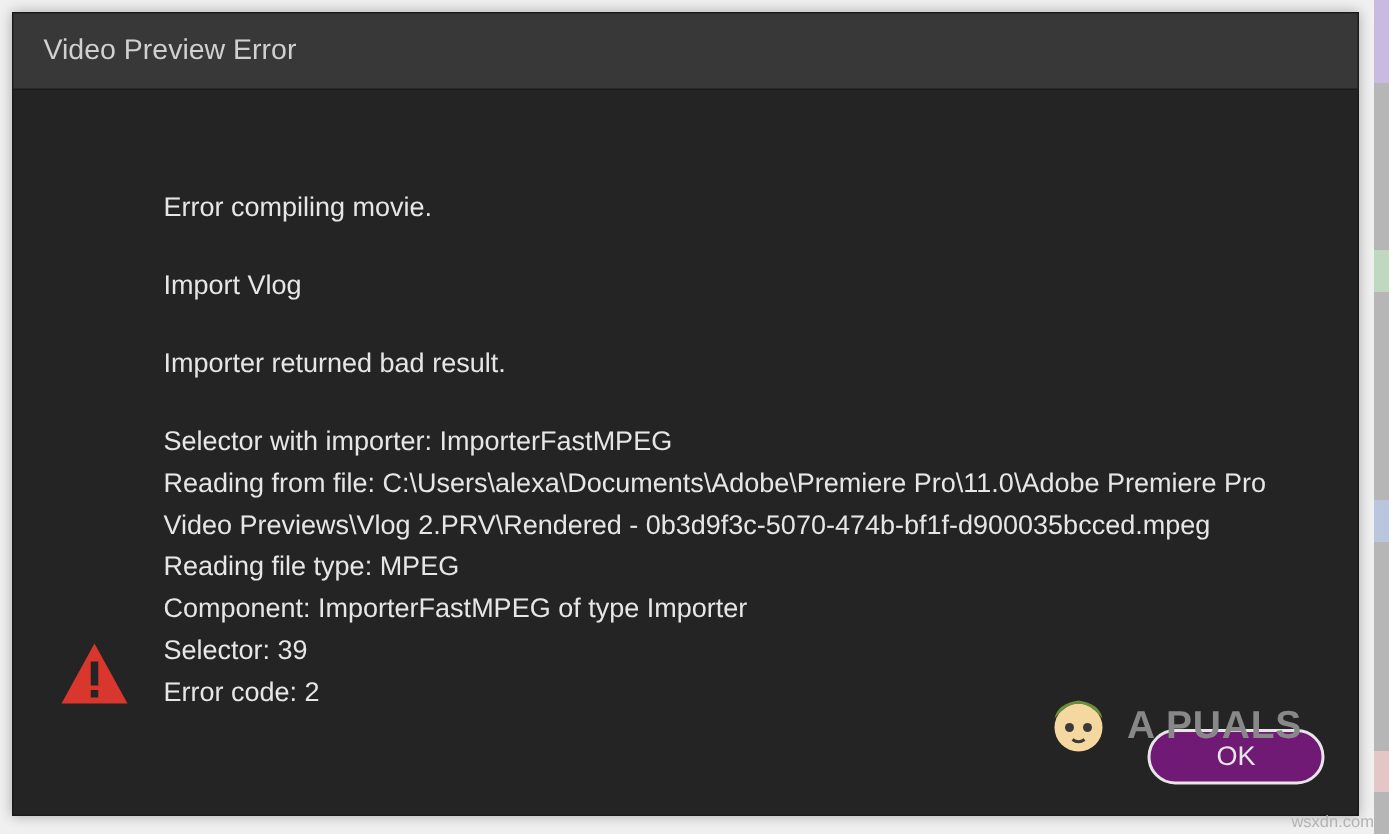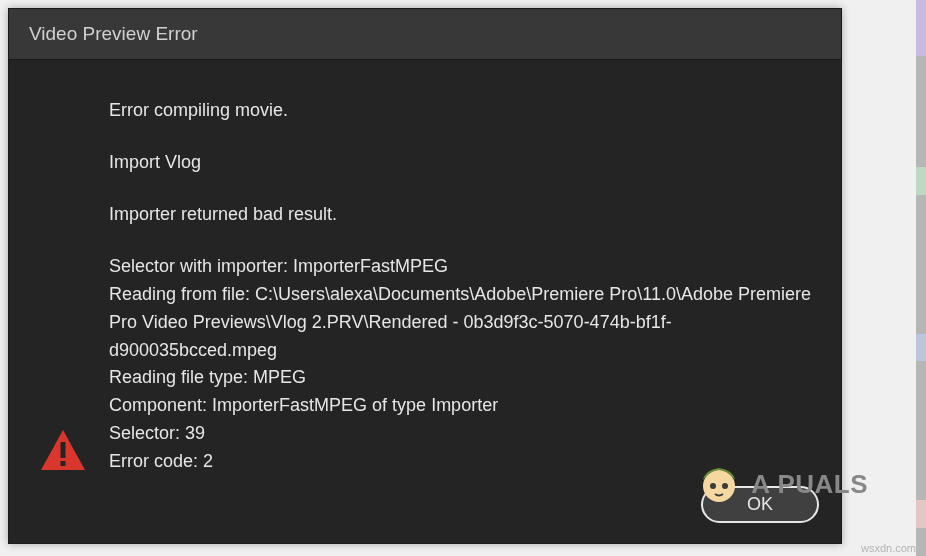--- a/index.html
+++ b/index.html
@@ -8,21 +8,21 @@
       font-family: "Segoe UI", Tahoma, sans-serif;
       width: 926px;
       height: 556px;
       overflow: hidden;
       position: relative;
     }
     .dialog {
       position: absolute;
       top: 8px;
       left: 8px;
-      width: 834px;
+      width: 898px;
       height: 536px;
       background: #242424;
       border: 1px solid #1a1a1a;
       box-shadow: 0 0 8px rgba(0,0,0,0.3);
       display: flex;
       flex-direction: column;
     }
     .titlebar {
       background: #383838;
       color: #d0d0d0;
@@ -53,21 +53,21 @@
       font-weight: 400;
     }
     .msg-block { margin-bottom: 24px; }
     .msg-block.tight { margin-bottom: 0; }
     .btn-row {
       display: flex;
       justify-content: flex-end;
       padding: 0 22px 20px 0;
     }
     .btn {
-      background: #404040;
+      background: #701a75;
       color: #e6e6e6;
       border: 2px solid #e6e6e6;
       border-radius: 22px;
       font-size: 18px;
       font-family: inherit;
       padding: 6px 44px;
       cursor: pointer;
     }
     .watermark {
       position: absolute;

